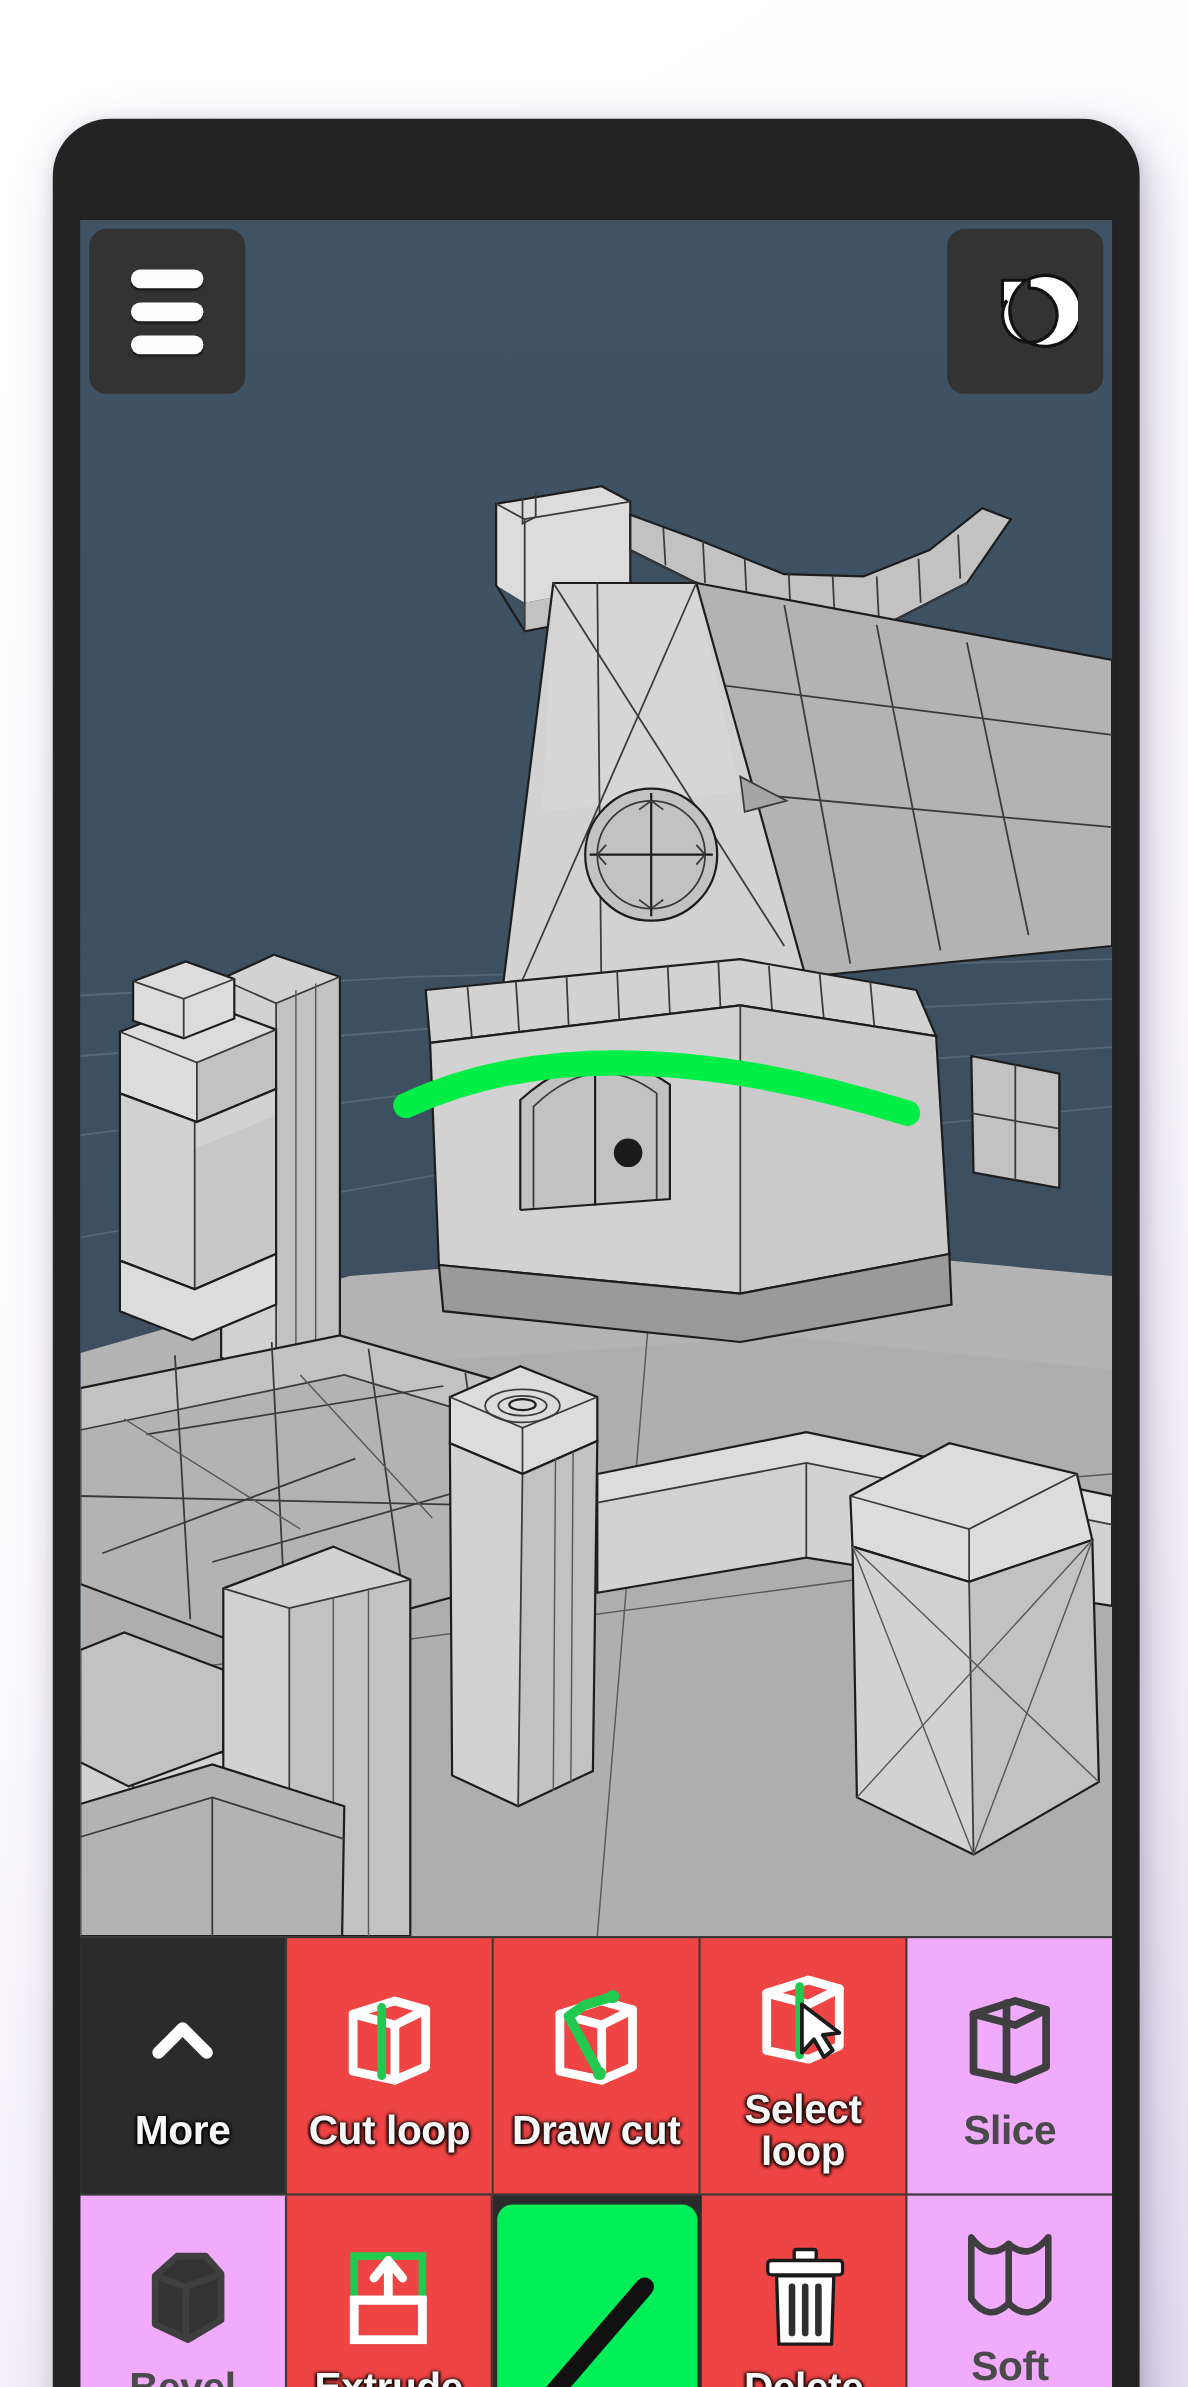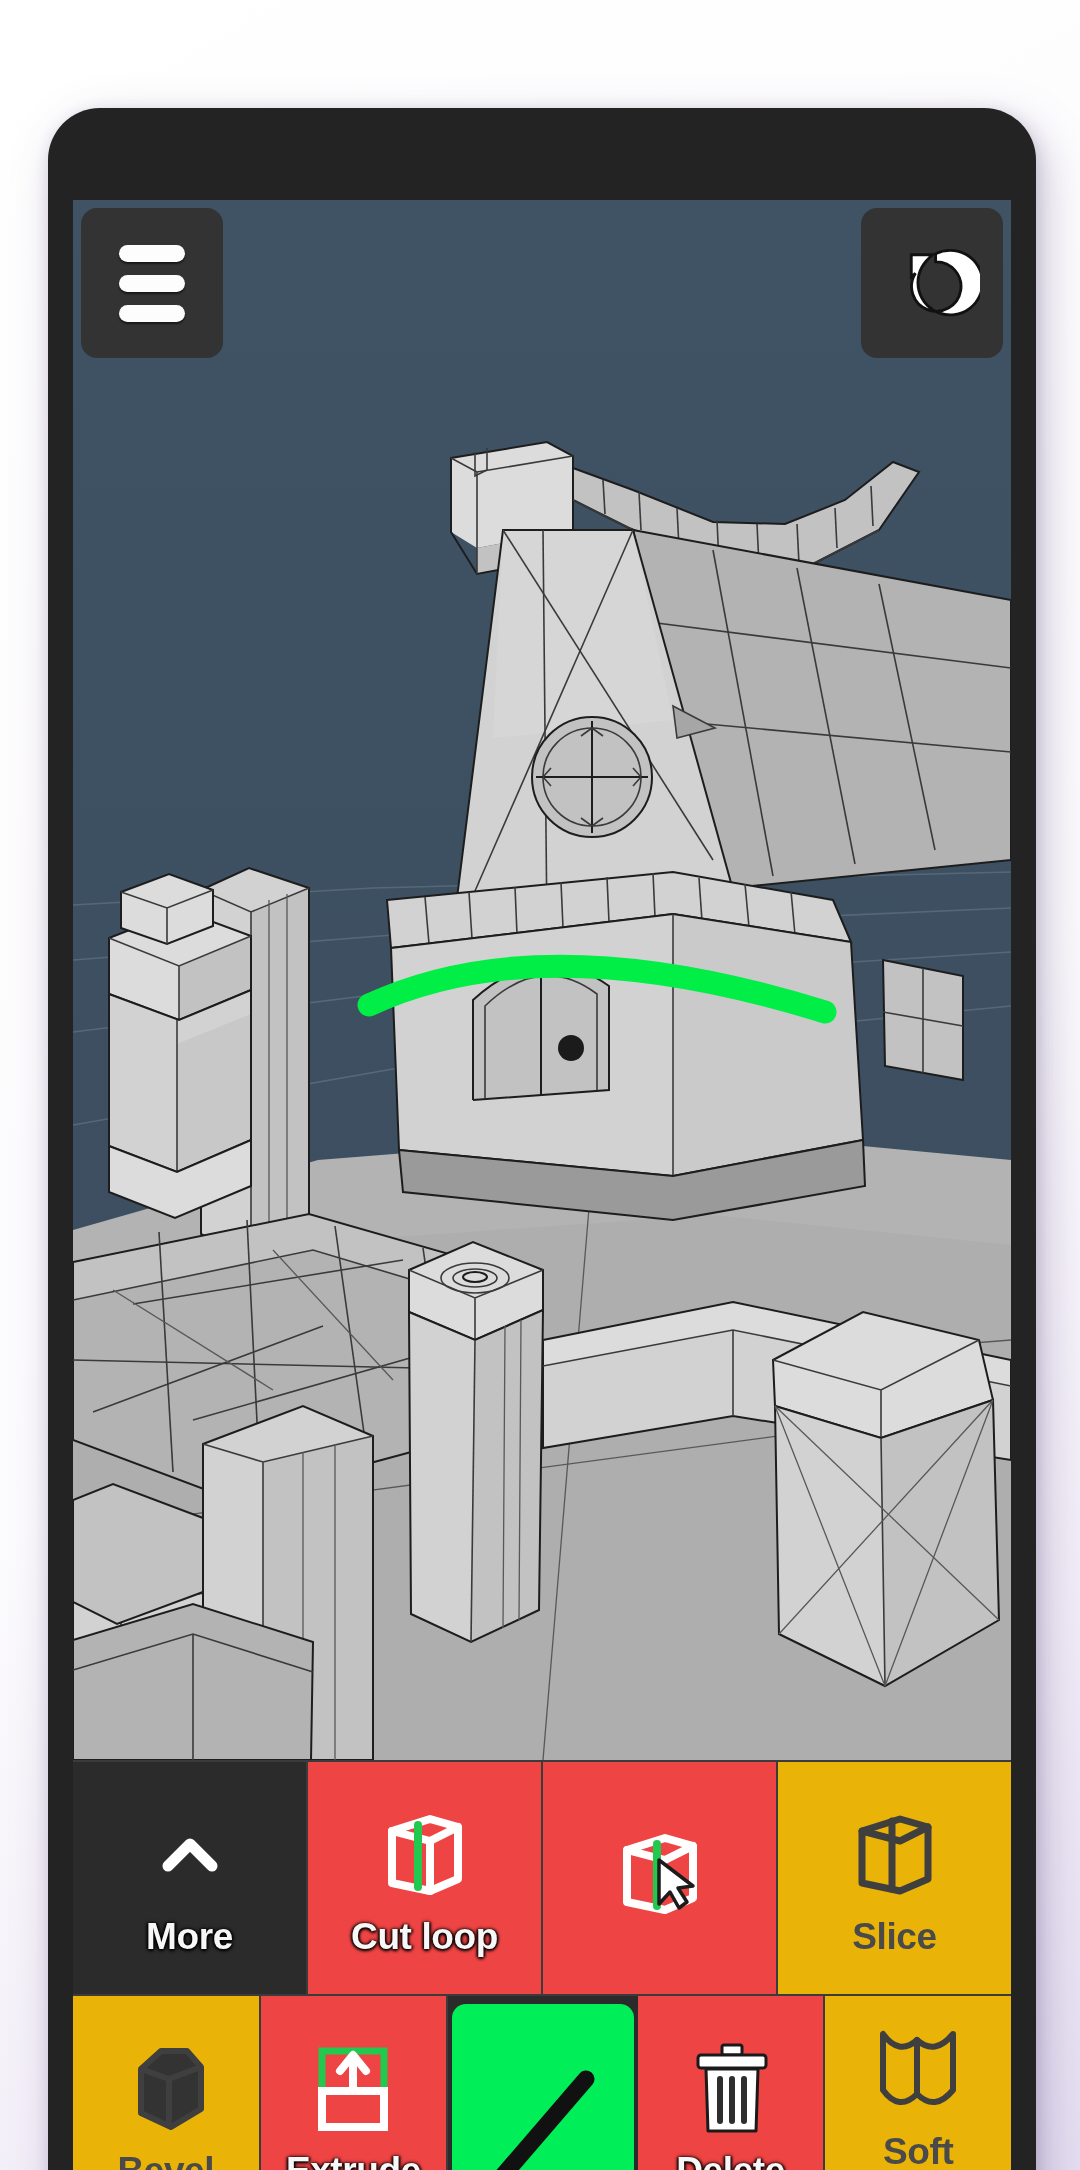--- a/index.html
+++ b/index.html
@@ -104,21 +104,21 @@
     display: flex;
     flex-direction: column;
     align-items: center;
     justify-content: center;
     border-right: 2px solid #3b3b3b;
     box-sizing: border-box;
     background: #ef4444;
     padding: 8px 2px;
   }
   .tb-cell:last-child { border-right: none; }
-  .tb-cell.dim { background: #eab308; }
+  .tb-cell.dim { background: #f0abfc; }
   .tb-cell.flat { background: #2b2b2b; }
 
   .tb-icon {
     height: 112px;
     display: flex;
     align-items: center;
     justify-content: center;
     margin-bottom: 6px;
   }
   .tb-label {
@@ -430,32 +430,49 @@
                   <path d="M22 30 L60 18 L88 26 L88 78 L60 90 L22 82 Z"></path>
                   <path d="M22 30 L60 40 L88 26"></path>
                   <path d="M60 40 L60 90"></path>
                 </g>
                 <path d="M48 24 L48 86" stroke="#22c94f" stroke-width="8" stroke-linecap="round" fill="none"></path>
               </svg>
             </div>
             <div class="tb-label">Cut loop</div>
           </div>
 
-
           <div class="tb-cell">
             <div class="tb-icon">
               <svg width="110" height="110" viewBox="0 0 110 110">
                 <g fill="none" stroke="#ffffff" stroke-width="8" stroke-linejoin="round" stroke-linecap="round">
                   <path d="M22 30 L60 18 L88 26 L88 78 L60 90 L22 82 Z"></path>
                   <path d="M22 30 L60 40 L88 26"></path>
+                  <path d="M60 40 L60 90"></path>
+                </g>
+                <path d="M30 32 L44 22 L70 14" stroke="#22c94f" stroke-width="9" stroke-linecap="round" stroke-linejoin="round" fill="none"></path>
+                <path d="M30 32 L58 84" stroke="#22c94f" stroke-width="9" stroke-linecap="round" fill="none"></path>
+                <circle cx="70" cy="14" r="6" fill="#22c94f"></circle>
+                <circle cx="58" cy="84" r="6" fill="#22c94f"></circle>
+              </svg>
+            </div>
+            <div class="tb-label">Draw cut</div>
+          </div>
+
+          <div class="tb-cell">
+            <div class="tb-icon">
+              <svg width="110" height="110" viewBox="0 0 110 110">
+                <g fill="none" stroke="#ffffff" stroke-width="8" stroke-linejoin="round" stroke-linecap="round">
+                  <path d="M22 30 L60 18 L88 26 L88 78 L60 90 L22 82 Z"></path>
+                  <path d="M22 30 L60 40 L88 26"></path>
                 </g>
                 <path d="M52 24 L52 86" stroke="#22c94f" stroke-width="8" stroke-linecap="round" fill="none"></path>
                 <path d="M54 40 L54 84 L65 72 L74 88 L82 82 L73 68 L88 66 Z" fill="#ffffff" stroke="#1c1c1c" stroke-width="3.5" stroke-linejoin="round"></path>
               </svg>
             </div>
+            <div class="tb-label">Select loop</div>
           </div>
 
           <div class="tb-cell dim">
             <div class="tb-icon">
               <svg width="110" height="110" viewBox="0 0 110 110">
                 <g fill="none" stroke="#3f3f3f" stroke-width="7" stroke-linejoin="round" stroke-linecap="round">
                   <path d="M22 30 L60 18 L88 26 L88 78 L60 90 L22 82 Z"></path>
                   <path d="M22 30 L60 40 L88 26"></path>
                   <path d="M52 20 L52 88"></path>
                 </g>

